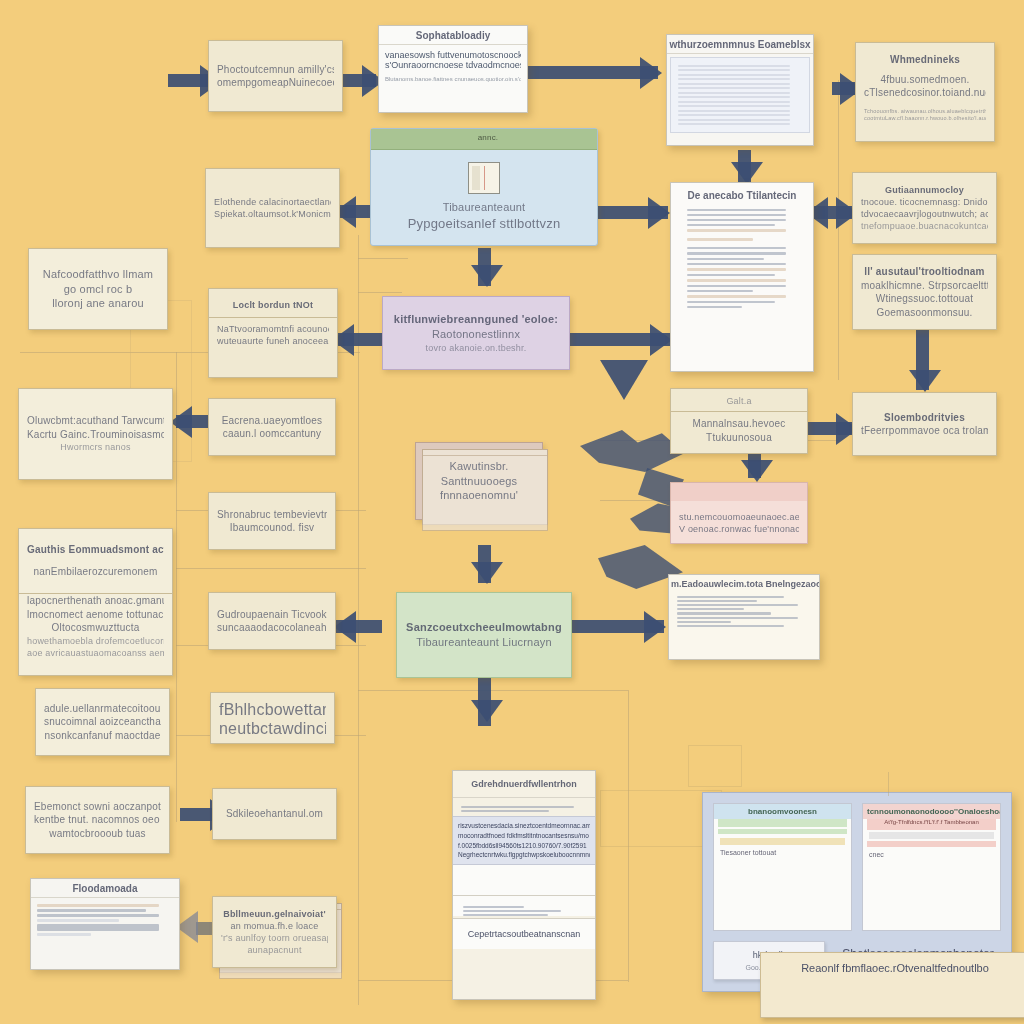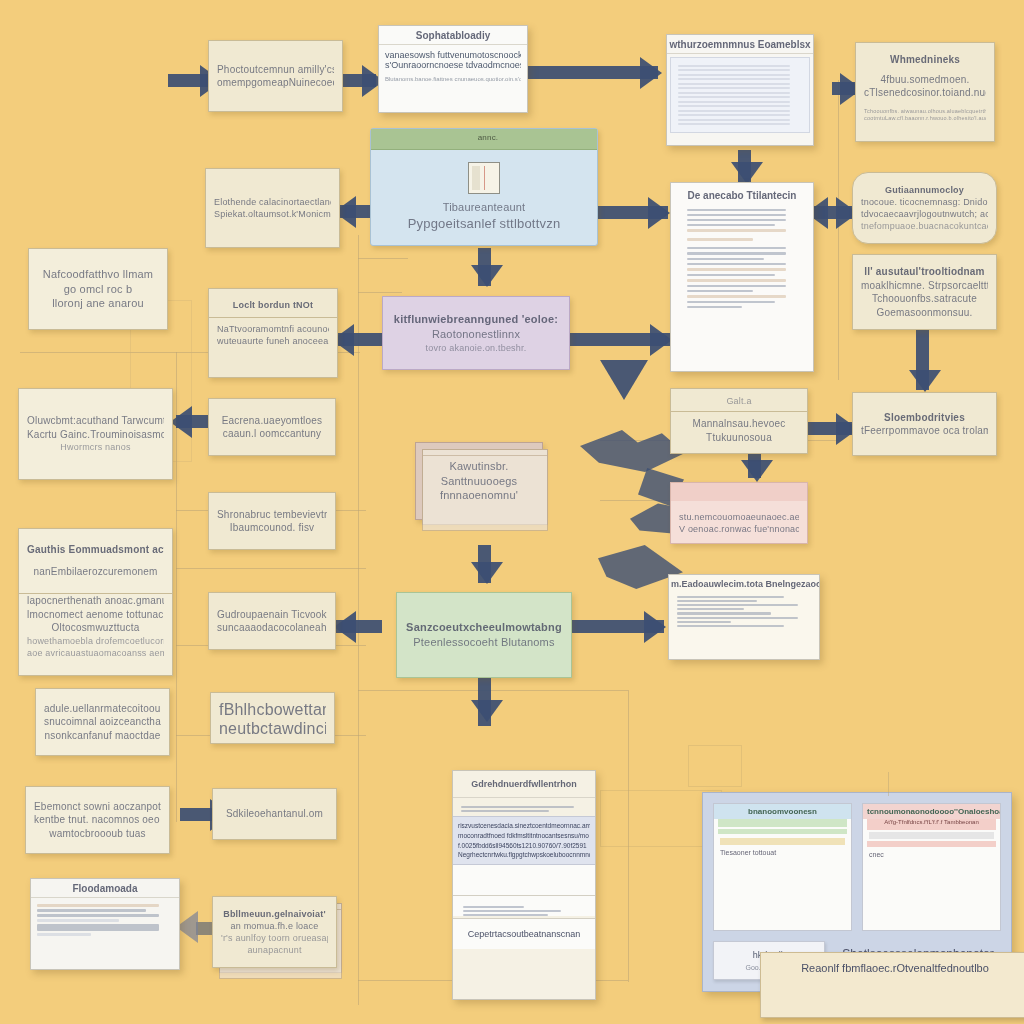--- a/index.html
+++ b/index.html
@@ -358,21 +358,21 @@
   </div>
 
   <div class="node f-purple" style="left:382px;top:296px;width:188px;height:74px;font-size:11px;">
     <span class="ln t">kitflunwiebreannguned 'eoloe:</span>
     <span class="ln">Raotononestlinnx</span>
     <span class="ln s">tovro akanoie.on.tbeshr.</span>
   </div>
 
   <div class="node f-green" style="left:396px;top:592px;width:176px;height:86px;font-size:11px;">
     <span class="ln t">Sanzcoeutxcheeulmowtabng</span>
-    <span class="ln">Pteenlessocoeht Blutanoms</span>
+    <span class="ln">Tibaureanteaunt Liucrnayn</span>
   </div>
 
   <div class="panel" style="left:452px;top:770px;width:144px;height:230px;background:#f5f1e4;">
     <div class="phead" style="font-size:9px;padding:8px 2px;">Gdrehdnuerdfwllentrhon</div>
     <div class="rows" style="padding:6px 8px 2px;">
       <div class="row w90 dark" style="height:2px;"></div>
       <div class="row w70 dark" style="height:2px;"></div>
     </div>
     <div style="background:#dfe3ee;border-top:1px solid #c5c9d6;border-bottom:1px solid #c5c9d6;padding:4px 5px;font-size:6.5px;line-height:1.5;color:#3d4560;filter:blur(.45px);">
       <div style="white-space:nowrap;overflow:hidden;">riszvustcenesdacia.sineztcoentdmeornnac.am</div>
@@ -461,31 +461,31 @@
   </div>
 
   <div class="node f-cream2" style="left:855px;top:42px;width:140px;height:100px;justify-content:flex-start;padding-top:10px;font-size:10px;">
     <span class="ln t">Whmednineks</span>
     <span class="ln" style="margin-top:6px;">4fbuu.somedmoen.</span>
     <span class="ln">cTlsenedcosinor.toiand.nugzw</span>
     <span class="ln s" style="font-size:5.5px;margin-top:8px;">Tchoouonfbs. aiwaunau.olhous.aluaeblcquetrthe.coorn.tzo.cote</span>
     <span class="ln s" style="font-size:5.5px;">cootmtuLaw.cfl.baaonn.r.hwouo.b.olhesito'l.aucfun.fwe'..ocape.aabcoot.s.flu.s</span>
   </div>
 
-  <div class="node f-cream2" style="left:852px;top:172px;width:145px;height:72px;font-size:9px;border-radius:16px;">
+  <div class="node f-cream2" style="left:852px;top:172px;width:145px;height:72px;font-size:9px;">
     <span class="ln t">Gutiaannumocloy</span>
     <span class="ln">tnocoue. ticocnemnasg: Dnidomsos oosnv</span>
     <span class="ln">tdvocaecaavrjlogoutnwutch; acoor.roiumon'f</span>
     <span class="ln s">tnefompuaoe.buacnacokuntcaoum</span>
   </div>
 
   <div class="node f-cream2" style="left:852px;top:254px;width:145px;height:76px;font-size:10px;">
     <span class="ln t">ll' ausutaul'trooltiodnam</span>
     <span class="ln">moaklhicmne. Strpsorcaeltttowven</span>
-    <span class="ln">Tchoouonfbs.satracute</span>
+    <span class="ln">Wtinegssuoc.tottouat</span>
     <span class="ln">Goemasoonmonsuu.</span>
   </div>
 
   <div class="node f-cream2" style="left:852px;top:392px;width:145px;height:64px;font-size:10px;">
     <span class="ln t">Sloembodritvies</span>
     <span class="ln">tFeerrpommavoe oca trolamatunnt</span>
   </div>
 
   <div class="board" style="left:702px;top:792px;width:310px;height:200px;">
     <div class="pair">

